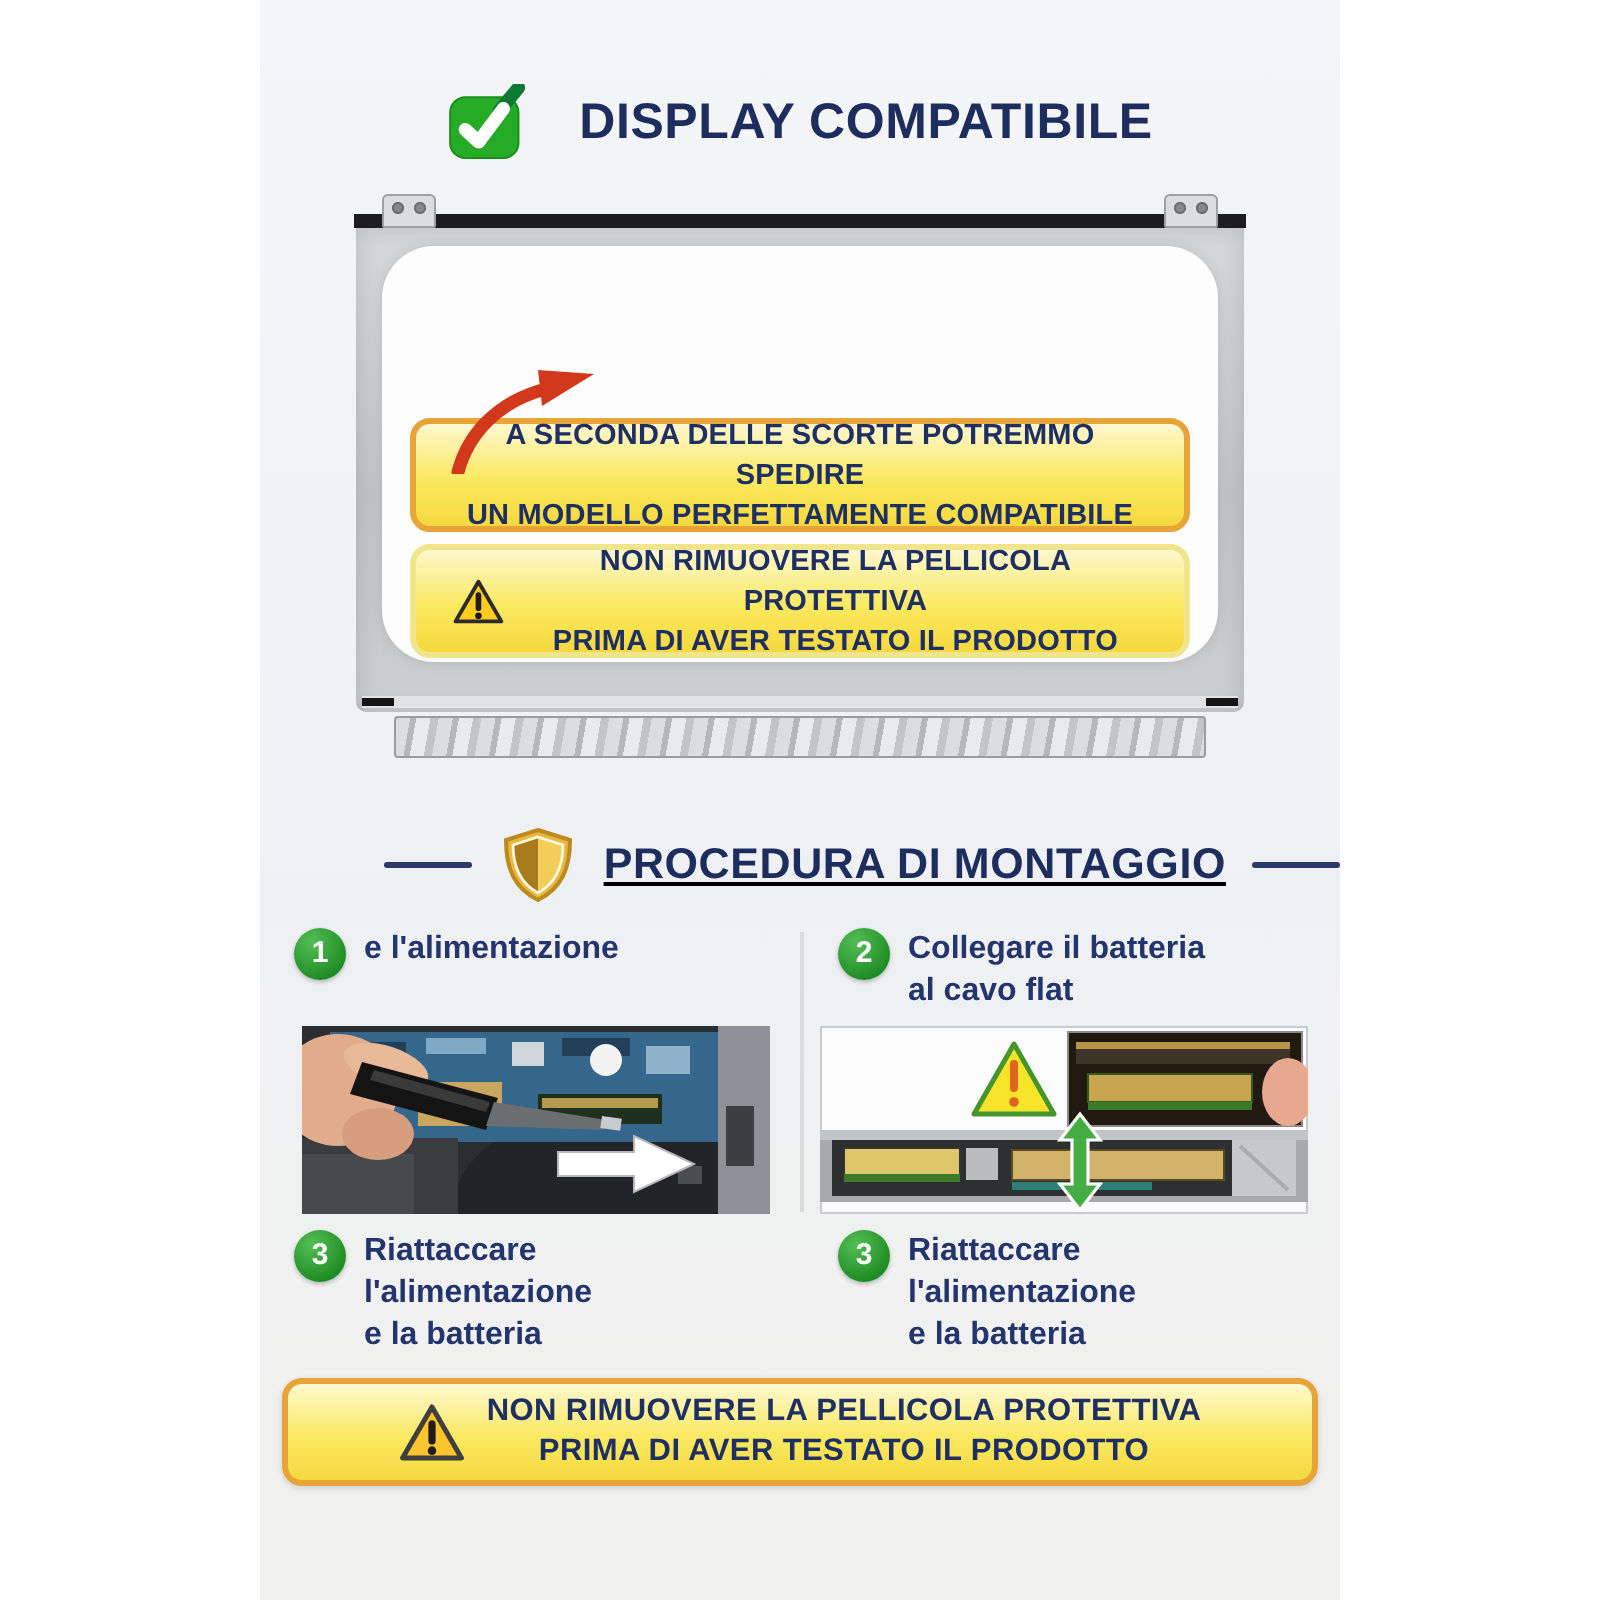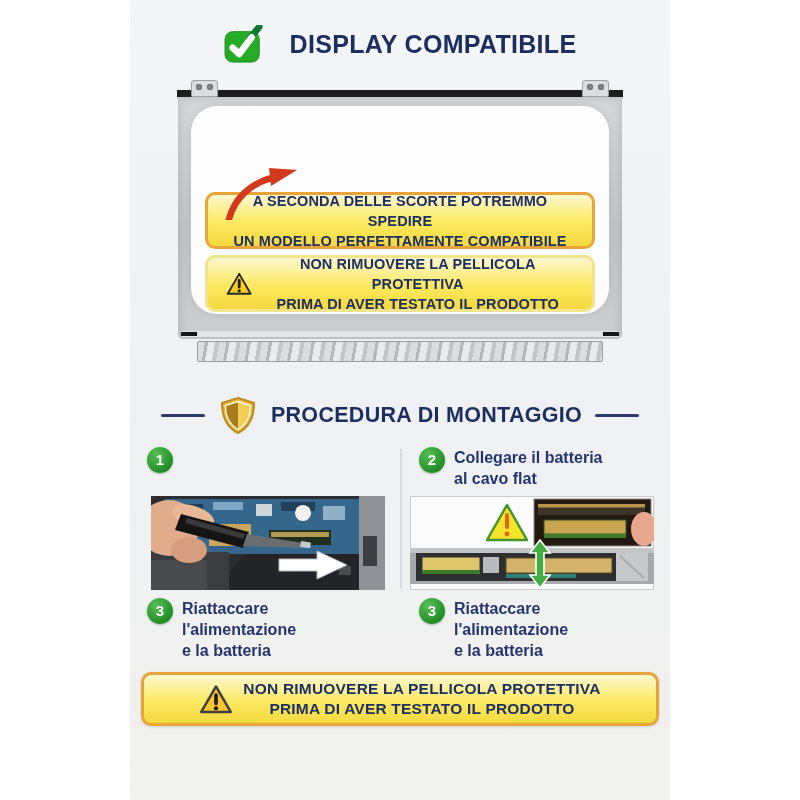--- a/index.html
+++ b/index.html
@@ -2,21 +2,21 @@
 <html><head>
 <meta charset="utf-8">
 <style>
   * { margin:0; padding:0; box-sizing:border-box; }
   html,body { width:800px; height:800px; background:#ffffff; overflow:hidden;
     font-family:"Liberation Sans", sans-serif; }
   .content-strip { position:absolute; left:130px; top:0; width:540px; height:800px;
     background:linear-gradient(180deg,#f4f5f7 0%,#eff0f3 55%,#f1f1ee 100%); }
 
   
-  .title-row { padding-top:25px; display:flex; justify-content:center; align-items:center; gap:24px; }
+  .title-row { padding-top:42px; display:flex; justify-content:center; align-items:center; gap:24px; }
   .page-title { font-size:25px; font-weight:700; color:#1c2d5e; letter-spacing:.3px; }
   .intro { width:512px; margin:11px auto 0; text-align:center; font-size:17.5px;
     line-height:25px; color:#2c3b6d; }
 
   
   .panel { position:relative; width:446px; height:284px; margin:17px auto 0; }
   .panel-bar { position:absolute; left:0; right:0; top:10px; height:7px; background:#1d1d1f; }
   .bracket { position:absolute; top:0; width:27px; height:17px; background:#dcdde0;
     border:1px solid #9e9fa2; border-radius:3px 3px 1px 1px; z-index:3; }
   .bracket.left { left:14px; } .bracket.right { right:14px; }
@@ -39,21 +39,21 @@
     background:linear-gradient(180deg,#fdf7cf 0%,#fae95e 55%,#f6d83e 100%);
     display:flex; align-items:center; justify-content:center; gap:9px;
     text-align:center; padding:8px 18px; }
   .sticker .lines { display:flex; flex-direction:column; }
   .sticker span { font-size:14.5px; font-weight:700; color:#1e2f63; line-height:20px; letter-spacing:.1px; }
   .sticker-1 { top:112px; height:57px; border:3px solid #e8a339; }
   .sticker-2 { top:175px; height:57px; border:3px solid #f0e48c; }
   .red-arrow { position:absolute; left:44px; top:86px; z-index:4; }
 
   
-  .heading { margin-top:33px; display:flex; justify-content:center; align-items:center; gap:13px; }
+  .heading { margin-top:33px; display:flex; justify-content:flex-end; align-items:center; gap:13px;text-decoration:underline; }
   .rule { width:44px; height:3px; background:#2b3a6a; border-radius:2px; }
   .section-title { font-size:21.5px; font-weight:700; color:#1c2d5e; letter-spacing:.3px; }
 
   
   .steps { position:relative; width:514px; margin:13px auto 0; }
   .col-divider { position:absolute; left:50%; top:2px; width:2px; height:140px; background:#d9dbde; }
   .step-row { display:grid; grid-template-columns:1fr 1fr; column-gap:30px; }
   .step { display:flex; gap:9px; align-items:flex-start; padding-left:4px; }
   .badge { flex:0 0 26px; width:26px; height:26px; border-radius:50%;
     background:radial-gradient(circle at 35% 28%,#55bd55,#1d8c22 75%);
@@ -143,20 +143,21 @@
     <span class="rule"></span>
   </div>
 
   <div class="steps">
     <div class="col-divider"></div>
 
     <div class="step-row">
       <div class="step">
         <div class="badge">1</div>
         <div class="step-text">
+          <span>e l'alimentazione</span>
         </div>
       </div>
       <div class="step">
         <div class="badge">2</div>
         <div class="step-text">
           <span>Collegare il batteria</span>
           <span>al cavo flat</span>
         </div>
       </div>
     </div>

